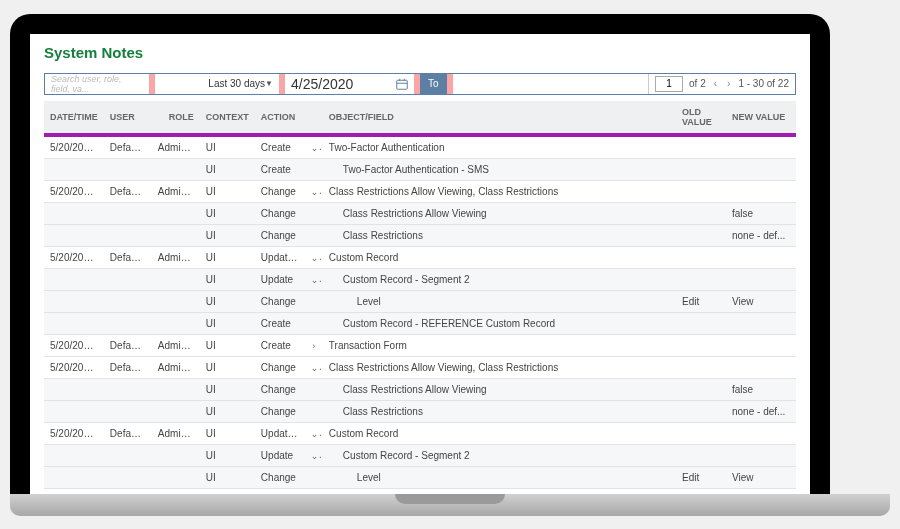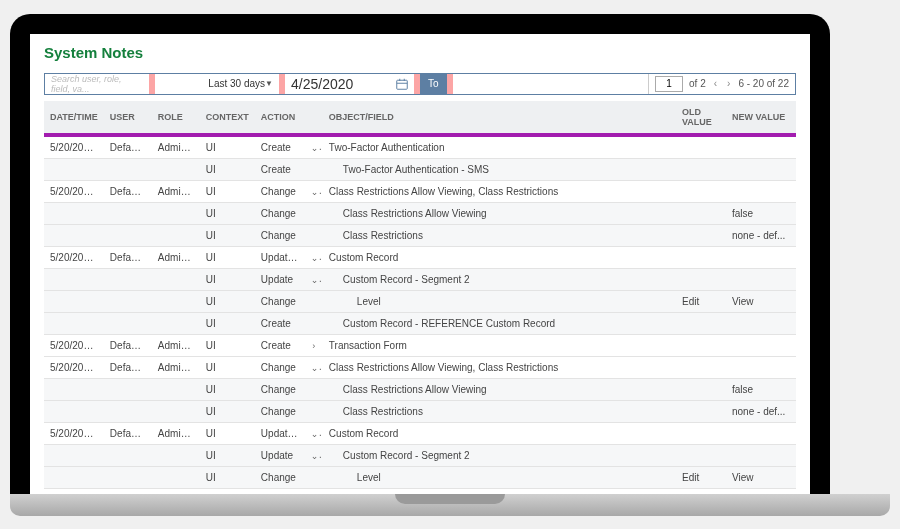--- a/index.html
+++ b/index.html
@@ -126,21 +126,21 @@
     border-bottom: 1px solid #e3e3e3;
     color: #444;
     white-space: nowrap;
     overflow: hidden;
     text-overflow: ellipsis;
     max-width: 0;
   }
   tr.sub td { background: #f6f7f8; }
   .col-date  { width: 56px; }
   .col-user  { width: 48px; }
-  .col-role  { width: 48px; }
+  .col-role  { width: 48px; text-align: right; }
   .col-ctx   { width: 46px; }
   .col-act   { width: 50px; }
   .col-exp   { width: 18px; text-align:center; }
   .col-obj   { width: auto; max-width:none; }
   .col-old   { width: 50px; }
   .col-new   { width: 70px; }
   .chev { color:#666; font-size:9px; display:inline-block; }
   svg.cal { fill:#5d7fa3; }
 </style>
 </head>
@@ -167,21 +167,21 @@
               <line x1="5" y1="1" x2="5" y2="4" stroke="#5d7fa3" stroke-width="1.3"></line>
               <line x1="11" y1="1" x2="11" y2="4" stroke="#5d7fa3" stroke-width="1.3"></line>
             </svg>
       </div>
       <div class="to-label">To</div>
       <div class="pager">
         <input value="1" style="">
         <span>of 2</span>
         <span class="nav-btn">‹</span>
         <span class="nav-btn">›</span>
-        <span>6 - 20 of 22</span>
+        <span>1 - 30 of 22</span>
       </div>
     </div>
 
     <table>
       <thead>
         <tr>
           <th class="col-date">DATE/TIME</th>
           <th class="col-user">USER</th>
           <th class="col-role">ROLE</th>
           <th class="col-ctx">CONTEXT</th>

